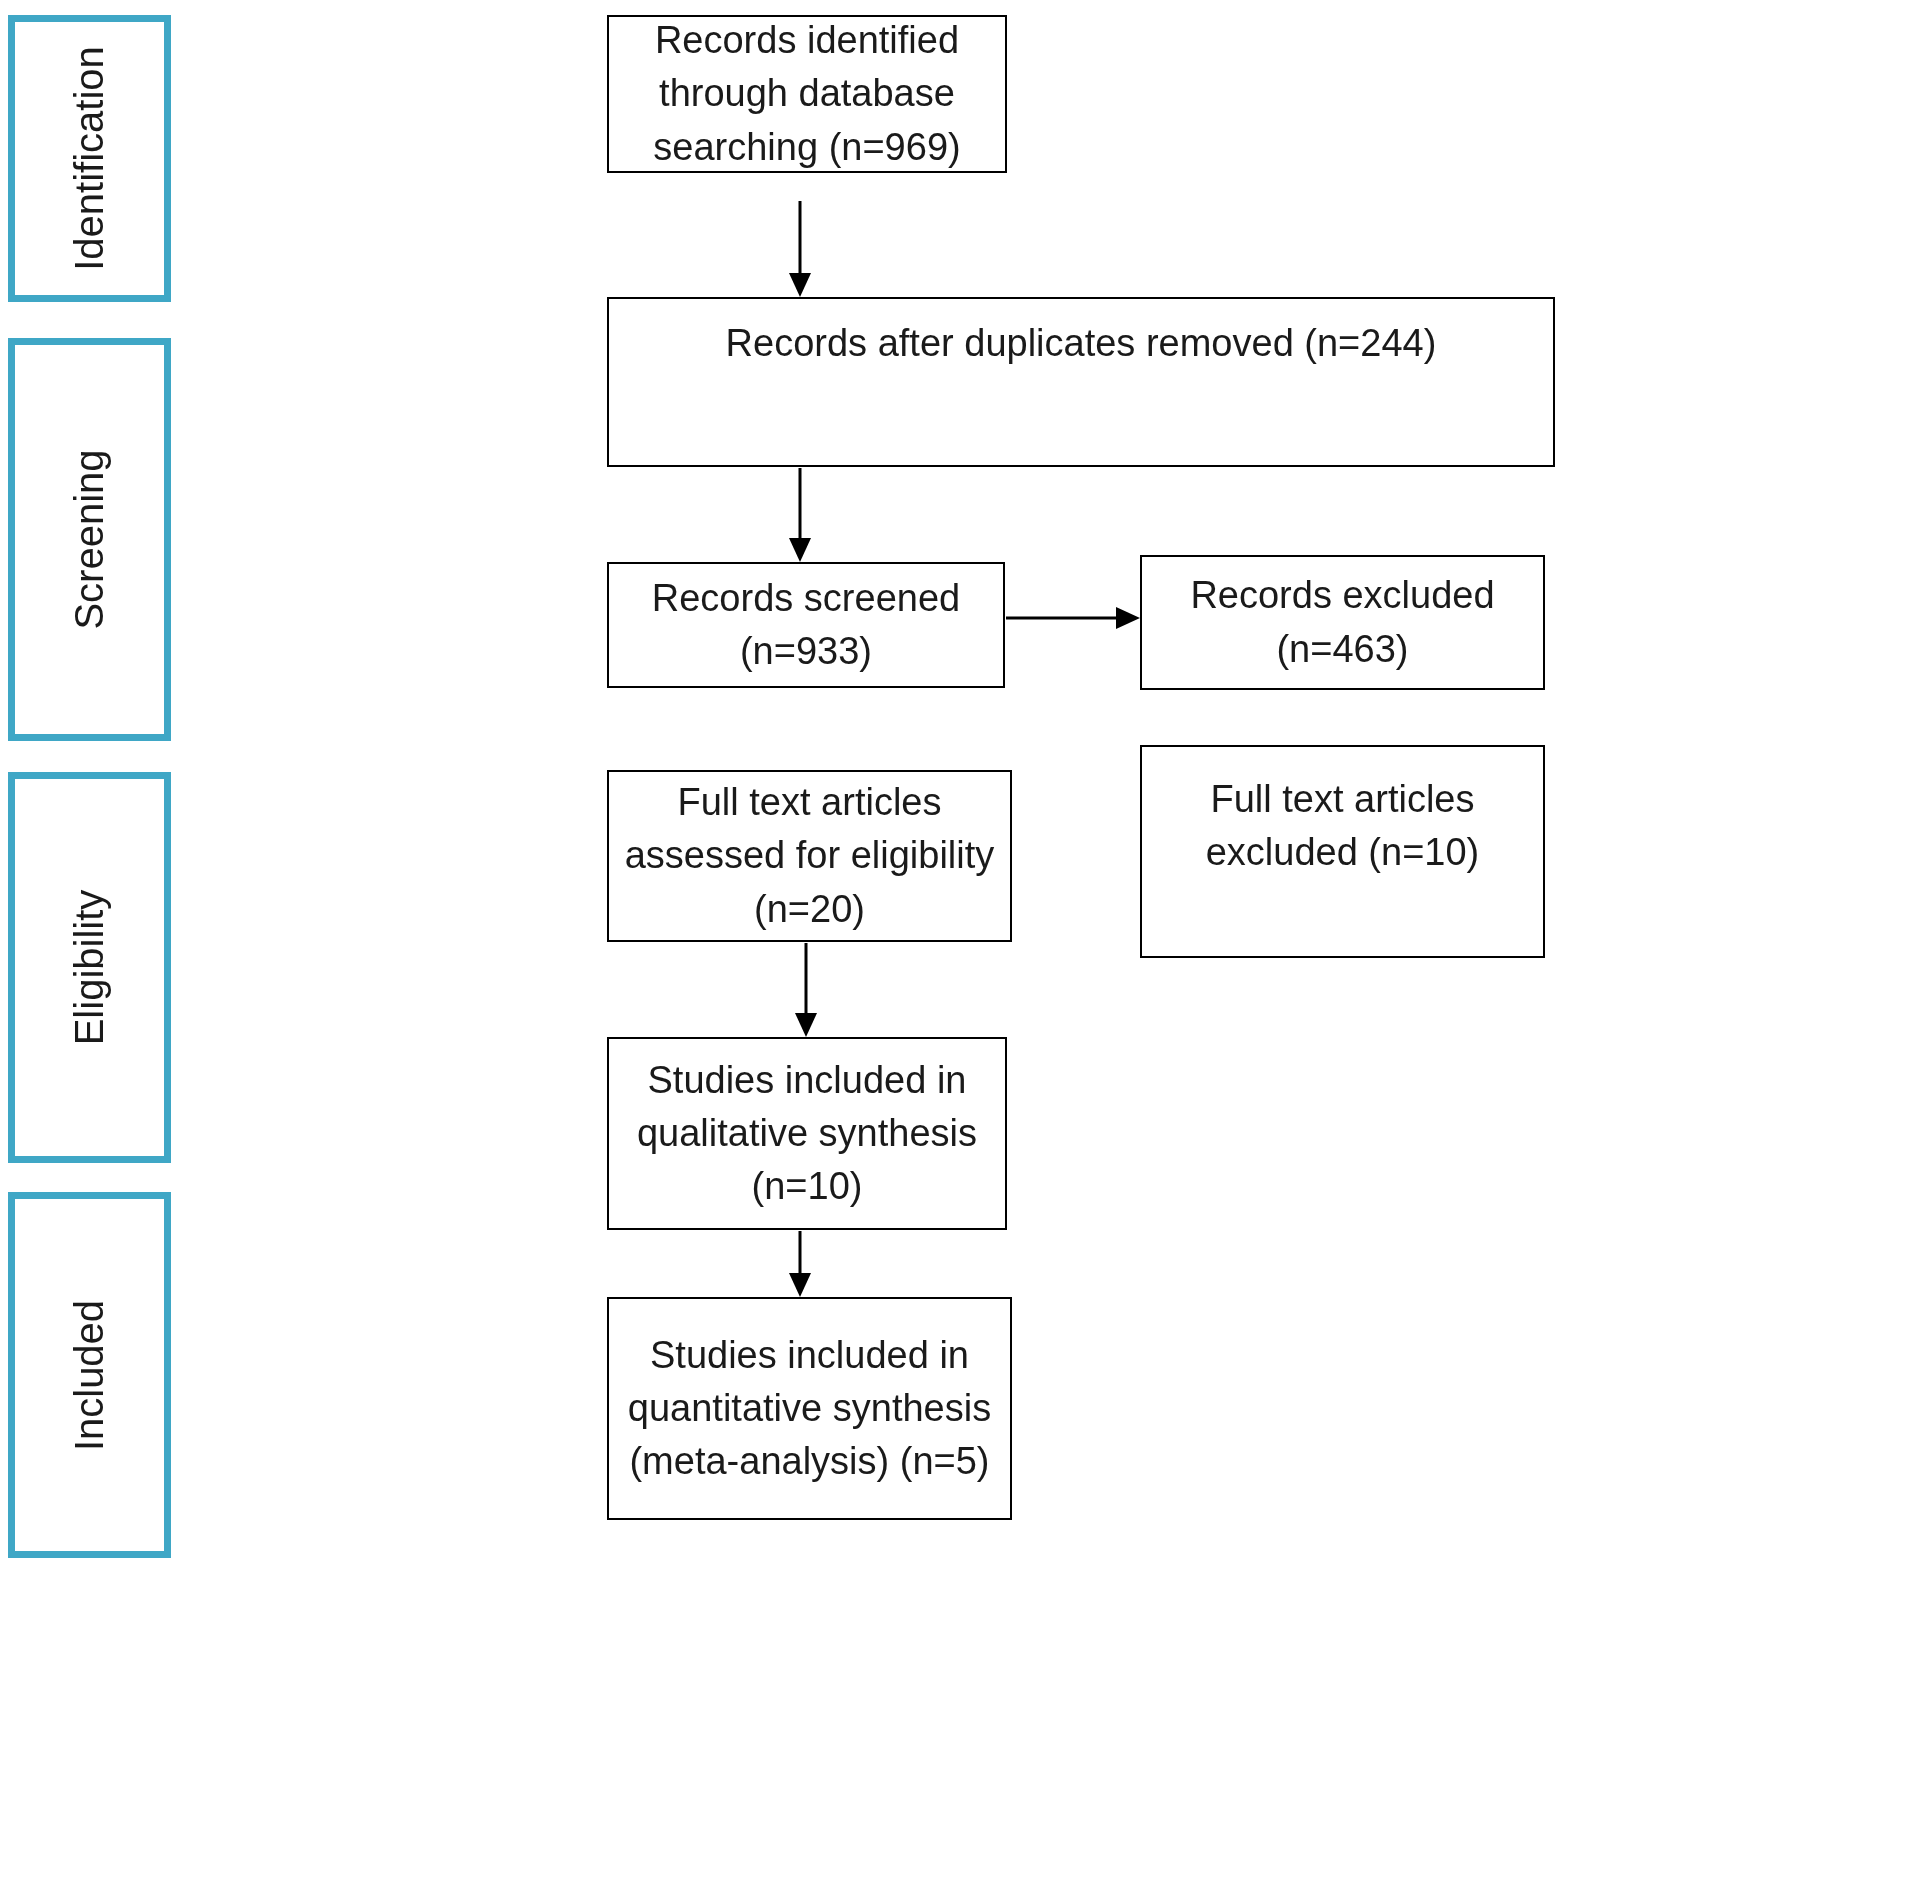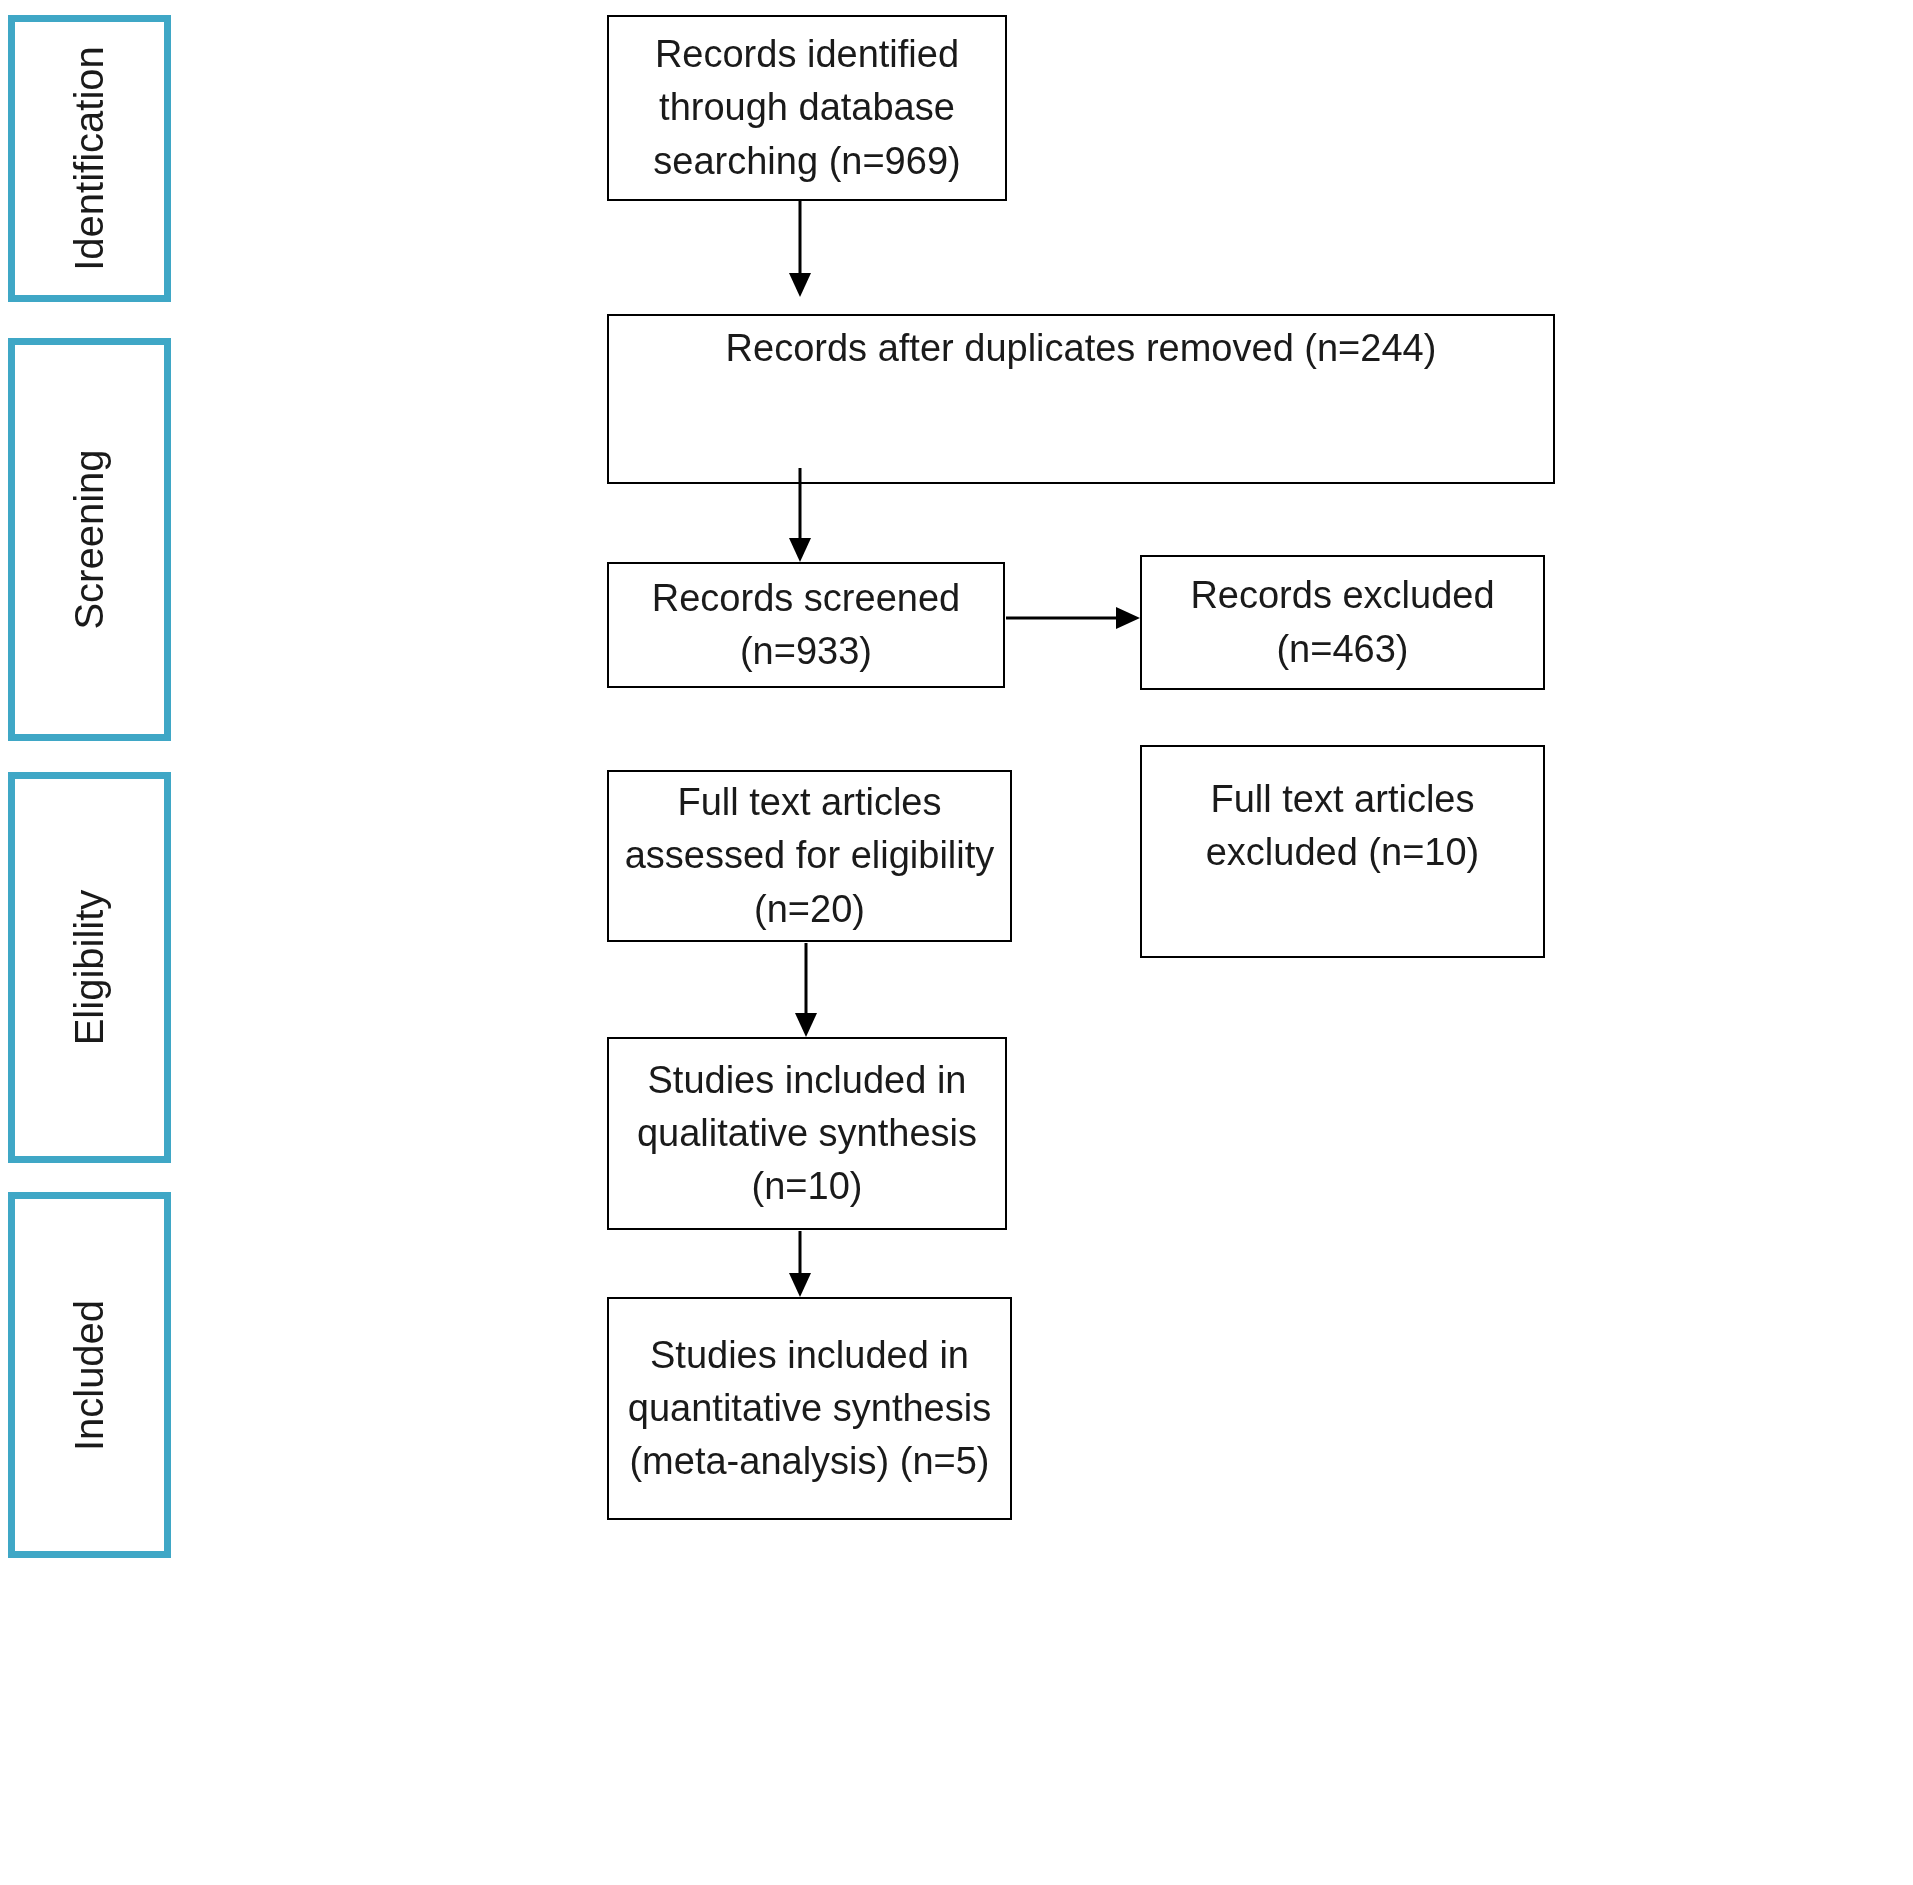--- a/index.html
+++ b/index.html
@@ -43,22 +43,22 @@
     align-items: center;
     justify-content: center;
     text-align: center;
     font-size: 38px;
     line-height: 1.4;
     box-sizing: border-box;
   }
   .node .node-text { white-space: pre-line; }
   .node.top { align-items: flex-start; }
 
-  #node-identified        { left: 607px;  top: 15px;   width: 400px; height: 186px; }
-  #node-duplicates        { left: 607px;  top: 314px;  width: 948px; height: 170px; padding-top: 6px; }
+  #node-identified        { left: 607px;  top: 15px;   width: 400px; height: 158px; }
+  #node-duplicates        { left: 607px;  top: 297px;  width: 948px; height: 170px; padding-top: 18px; }
   #node-screened          { left: 607px;  top: 562px;  width: 398px; height: 126px; }
   #node-excluded          { left: 1140px; top: 555px;  width: 405px; height: 135px; }
   #node-fulltext          { left: 607px;  top: 770px;  width: 405px; height: 172px; }
   #node-fulltext-excluded { left: 1140px; top: 745px;  width: 405px; height: 213px; padding-top: 26px; }
   #node-qualitative       { left: 607px;  top: 1037px; width: 400px; height: 193px; }
   #node-quantitative      { left: 607px;  top: 1297px; width: 405px; height: 223px; }
 
   
   .arrow { position: absolute; }
   .shaft-v {

